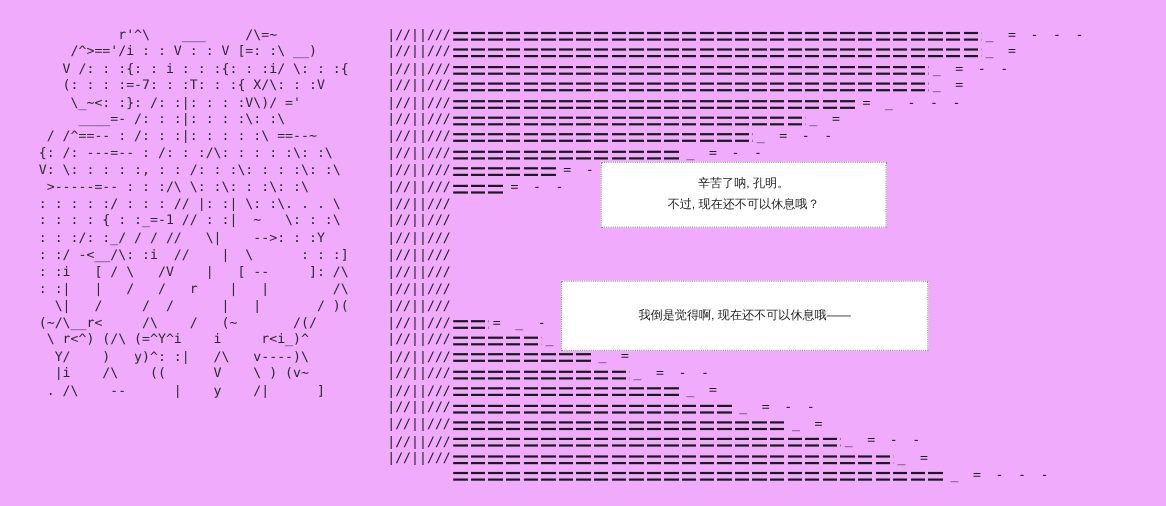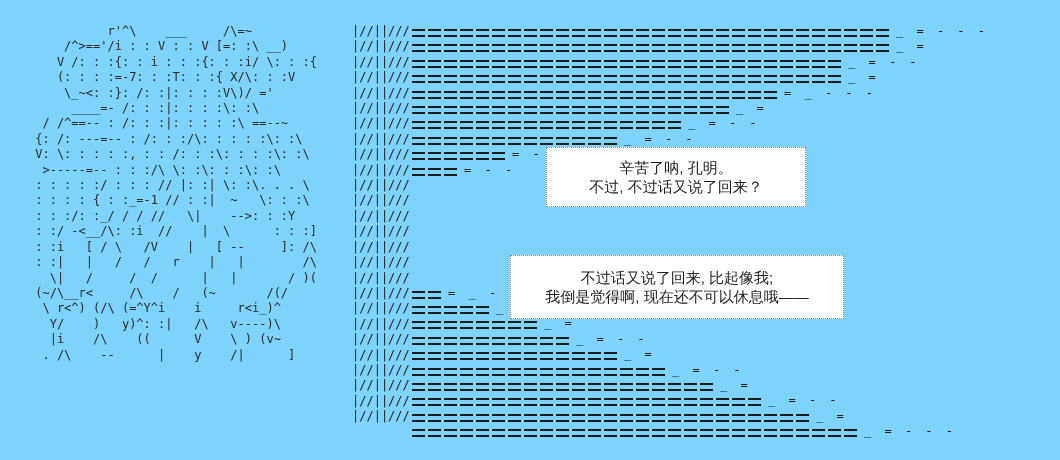--- a/index.html
+++ b/index.html
@@ -1,17 +1,17 @@
 <!DOCTYPE html>
 <html><head>
 <meta charset="utf-8">
 <style>
   html,body{margin:0;padding:0;background:#fff;}
   #stage{
-    position:relative;width:1060px;height:460px;background:#7dd3fc;overflow:hidden;
+    position:relative;width:1060px;height:460px;background:#f0abfc;overflow:hidden;
     font-family:"DejaVu Sans Mono","Liberation Mono",monospace;color:#1c1c1c;
   }
   pre.aa{
     margin:0;position:absolute;top:24px;
     font-family:"DejaVu Sans Mono","Liberation Mono",monospace;
     font-size:12px;line-height:15.4px;white-space:pre;color:#2a2a2a;
   }
   #art{left:28px;}
   #midcol{left:352px;color:#222;}
   #beams{position:absolute;left:412px;top:24px;}
@@ -26,21 +26,21 @@
     background-repeat:no-repeat,no-repeat;
   }
   .beam-tail{
     display:inline-block;vertical-align:top;margin-left:4px;
     font-size:12px;line-height:15.4px;letter-spacing:3px;color:#1a1a1a;
   }
   .speech{
     position:absolute;border:1px dotted #8a8a8a;background:#fff;
     display:flex;flex-direction:column;justify-content:center;align-items:center;
     font-family:"Liberation Sans","DejaVu Sans",sans-serif;
-    font-size:15px;line-height:19px;color:#222;text-align:left;
+    font-size:11px;line-height:19px;color:#222;text-align:left;
   }
   #speech-1{left:546px;top:147px;width:258px;height:58px;}
   #speech-2{left:510px;top:255px;width:332px;height:62px;}
 </style>
 </head>
 <body>
 
 <div id="stage">
 
   <pre id="art" class="aa">           r'^\    ___     /\=~
@@ -120,21 +120,20 @@
       <div class="beam-row"><span class="beam-bar" style="width: 208px;"></span><span class="beam-tail">_ =</span></div>
       <div class="beam-row"><span class="beam-bar" style="width: 256px;"></span><span class="beam-tail">_ = - -</span></div>
       <div class="beam-row"><span class="beam-bar" style="width: 304px;"></span><span class="beam-tail">_ =</span></div>
       <div class="beam-row"><span class="beam-bar" style="width: 352px;"></span><span class="beam-tail">_ = - -</span></div>
       <div class="beam-row"><span class="beam-bar" style="width: 400px;"></span><span class="beam-tail">_ =</span></div>
       <div class="beam-row"><span class="beam-bar" style="width: 448px;"></span><span class="beam-tail">_ = - - -</span></div>
     </div>
 
   <div id="speech-1" class="speech">
     <div>辛苦了呐, 孔明。</div>
-    <div>不过, 不过话又说了回来？</div>
+    <div>不过, 现在还不可以休息哦？</div>
   </div>
 
   <div id="speech-2" class="speech">
-    <div>不过话又说了回来, 比起像我;</div>
     <div>我倒是觉得啊, 现在还不可以休息哦——</div>
   </div>
 
 </div>
 
 </body></html>

